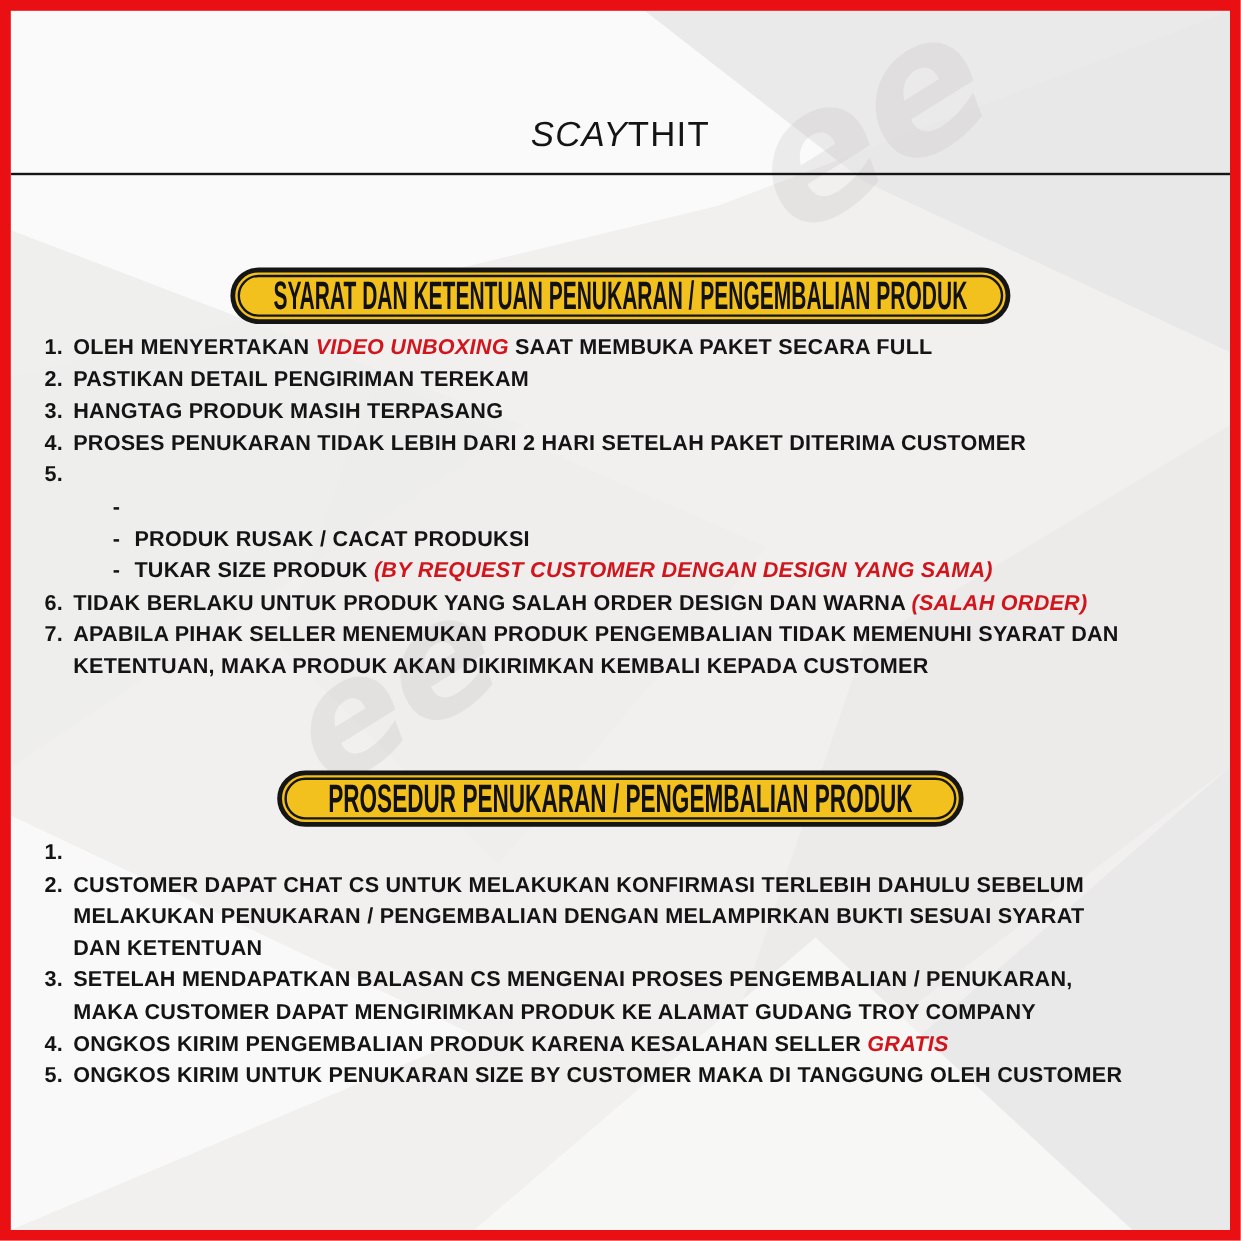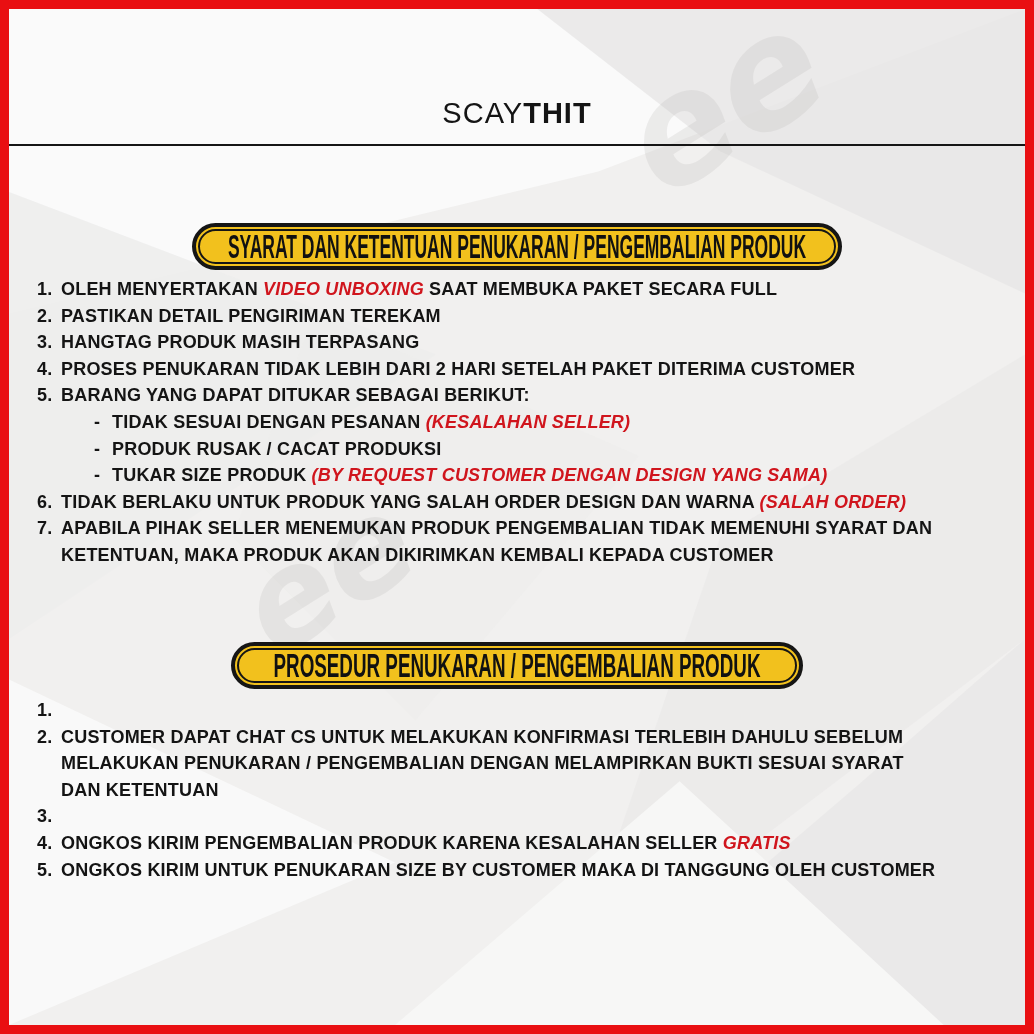--- a/index.html
+++ b/index.html
@@ -28,22 +28,22 @@
     color:#b9b7b5;opacity:.22;pointer-events:none;line-height:1;
     font-family:"DejaVu Sans", sans-serif;
   }
   .wm1{left:612px;top:18px;font-size:150px;transform:rotate(-32deg);}
   .wm2{left:230px;top:500px;font-size:130px;transform:rotate(-32deg);}
   
   .brand{
     position:absolute;left:0;right:0;top:88px;text-align:center;
     font-size:29px;letter-spacing:1px;white-space:nowrap;
   }
-  .brand-light{font-weight:400;}
-  .brand-bold{font-weight:700;}
+  .brand-light{font-style:italic;font-weight:400;}
+  .brand-bold{font-weight:400;}
   .rule{position:absolute;left:0;right:0;top:135px;height:2px;background:var(--divider,#151515);border:0;margin:0;}
   
   .badge{
     position:absolute;left:50%;transform:translateX(-50%);
     box-sizing:border-box;height:47px;
     background:var(--badge-yellow,#f2c11d);
     border:4px solid #151515;border-radius:26px;margin-top:28px;
   }
   .badge::after{
     content:"";position:absolute;inset:2px;border:2px solid #151515;border-radius:19px;
@@ -107,25 +107,23 @@
       <div class="row">
         <span class="num">3.</span>
         <span class="txt"><span class="plain">HANGTAG PRODUK MASIH TERPASANG</span></span>
       </div>
       <div class="row">
         <span class="num">4.</span>
         <span class="txt"><span class="plain">PROSES PENUKARAN TIDAK LEBIH DARI 2 HARI SETELAH PAKET DITERIMA CUSTOMER</span></span>
       </div>
       <div class="row">
         <span class="num">5.</span>
-        <span class="txt"><span class="plain">BARANG YANG DAPAT DITUKAR SEBAGAI BERIKUT:</span></span>
       </div>
       <div class="row sub">
         <span class="num">-</span>
-        <span class="txt"><span class="plain">TIDAK SESUAI DENGAN PESANAN </span><span class="accent">(KESALAHAN SELLER)</span></span>
       </div>
       <div class="row sub">
         <span class="num">-</span>
         <span class="txt"><span class="plain">PRODUK RUSAK / CACAT PRODUKSI</span></span>
       </div>
       <div class="row sub">
         <span class="num">-</span>
         <span class="txt"><span class="plain">TUKAR SIZE PRODUK </span><span class="accent">(BY REQUEST CUSTOMER DENGAN DESIGN YANG SAMA)</span></span>
       </div>
       <div class="row">
@@ -147,20 +145,22 @@
         <span class="num">1.</span>
       </div>
       <div class="row">
         <span class="num">2.</span>
         <span class="txt"><span class="plain">CUSTOMER DAPAT CHAT CS UNTUK MELAKUKAN KONFIRMASI TERLEBIH DAHULU SEBELUM
 MELAKUKAN PENUKARAN / PENGEMBALIAN DENGAN MELAMPIRKAN BUKTI SESUAI SYARAT
 DAN KETENTUAN</span></span>
       </div>
       <div class="row">
         <span class="num">3.</span>
+        <span class="txt"><span class="plain">SETELAH MENDAPATKAN BALASAN CS MENGENAI PROSES PENGEMBALIAN / PENUKARAN,
+MAKA CUSTOMER DAPAT MENGIRIMKAN PRODUK KE ALAMAT GUDANG TROY COMPANY</span></span>
       </div>
       <div class="row">
         <span class="num">4.</span>
         <span class="txt"><span class="plain">ONGKOS KIRIM PENGEMBALIAN PRODUK KARENA KESALAHAN SELLER </span><span class="accent">GRATIS</span></span>
       </div>
       <div class="row">
         <span class="num">5.</span>
         <span class="txt"><span class="plain">ONGKOS KIRIM UNTUK PENUKARAN SIZE BY CUSTOMER MAKA DI TANGGUNG OLEH CUSTOMER</span></span>
       </div>
     </div>

